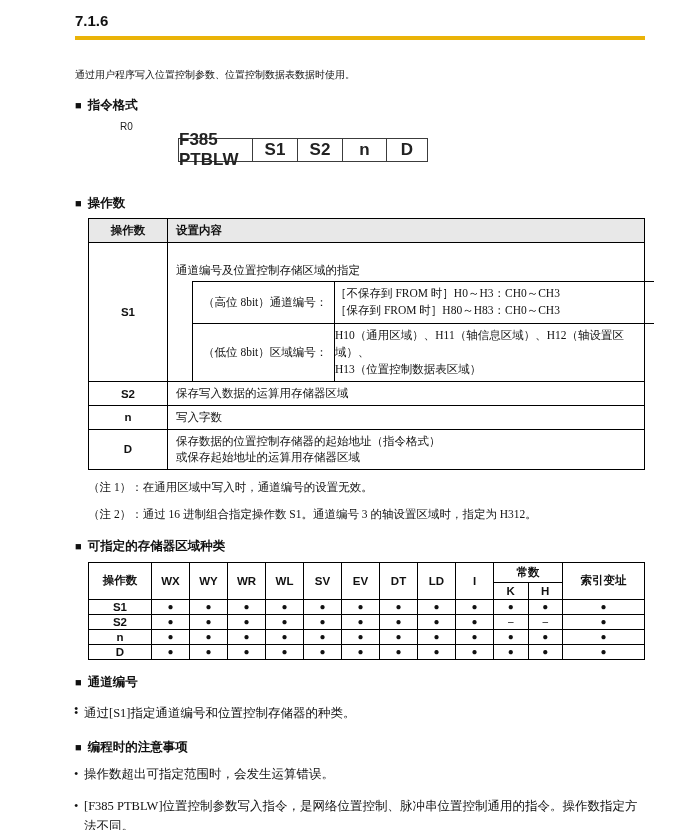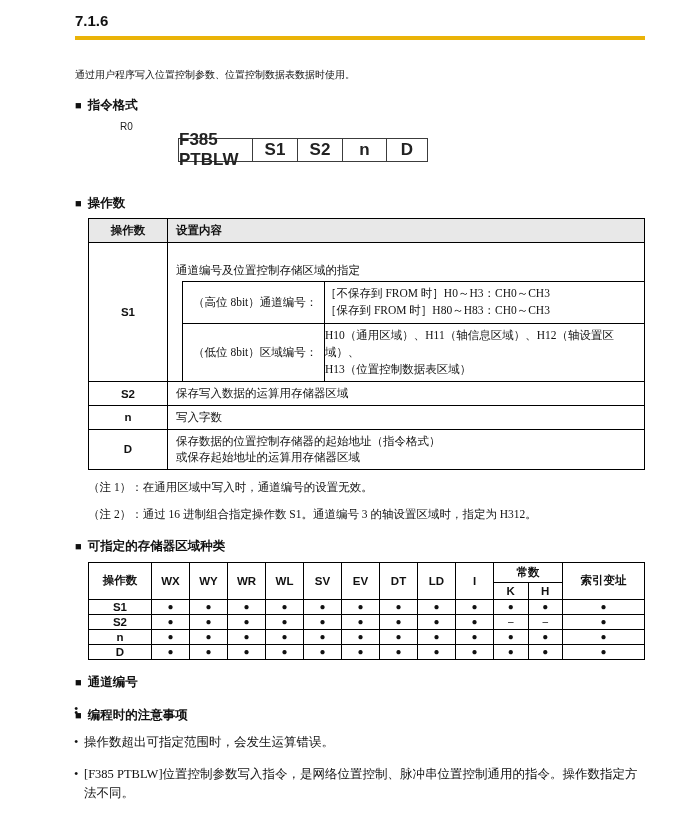--- a/index.html
+++ b/index.html
@@ -33,21 +33,21 @@
   .op-table{margin-top:6px;margin-left:13px;width:557px;font-size:11.5px;}
   .op-table td{border:1px solid #000;vertical-align:middle;}
   .op-table .head td{background:#e8e8e8;font-weight:bold;
         font-family:"Liberation Sans","DejaVu Sans",sans-serif;padding:4px 8px;}
   .op-table .head td.c1{text-align:center;}
   .col-op{width:62px;text-align:center;
         font-family:"Liberation Sans","DejaVu Sans",sans-serif;font-weight:bold;}
   .desc-cell{padding:3px 8px;line-height:1.45;}
   .s1-cell{padding:0;vertical-align:top;}
   .s1-desc{padding:20px 8px 3px 8px;}
-  .inner{margin-left:14px;width:calc(100% - 14px);font-size:11.5px;}
+  .inner{margin-left:24px;width:calc(100% - 14px);font-size:11.5px;}
   .inner td{border:1px solid #000;}
   .inner tr:last-child td{border-bottom:none;}
   .inner td:last-child{border-right:none;}
   .ilabel{width:125px;text-align:left;padding:4px 6px 4px 10px;}
   .ival{padding:3px 0;line-height:1.5;}
   .note-line{margin-top:9px;margin-left:13px;font-size:11.5px;line-height:1.55;}
 
   
   .mem-table{margin-top:7px;margin-left:13px;width:557px;table-layout:fixed;
         font-family:"Liberation Sans","DejaVu Sans",sans-serif;font-size:11.5px;text-align:center;}
@@ -243,20 +243,21 @@
 
     <div class="sec-head" style="margin-top:14px;">
       <span class="sq">■</span>
       <span>通道编号</span>
     </div>
     <div class="bullet">
       <span class="mark">•</span>
     </div>
     <div class="bullet" style="margin-top:13px;">
       <span class="mark">•</span>
+      <span>通过[S1]指定通道编号和位置控制存储器的种类。</span>
     </div>
 
     <div class="sec-head" style="margin-top:16px;">
       <span class="sq">■</span>
       <span>编程时的注意事项</span>
     </div>
     <div class="bullet">
       <span class="mark">•</span>
       <span>操作数超出可指定范围时，会发生运算错误。</span>
     </div>

